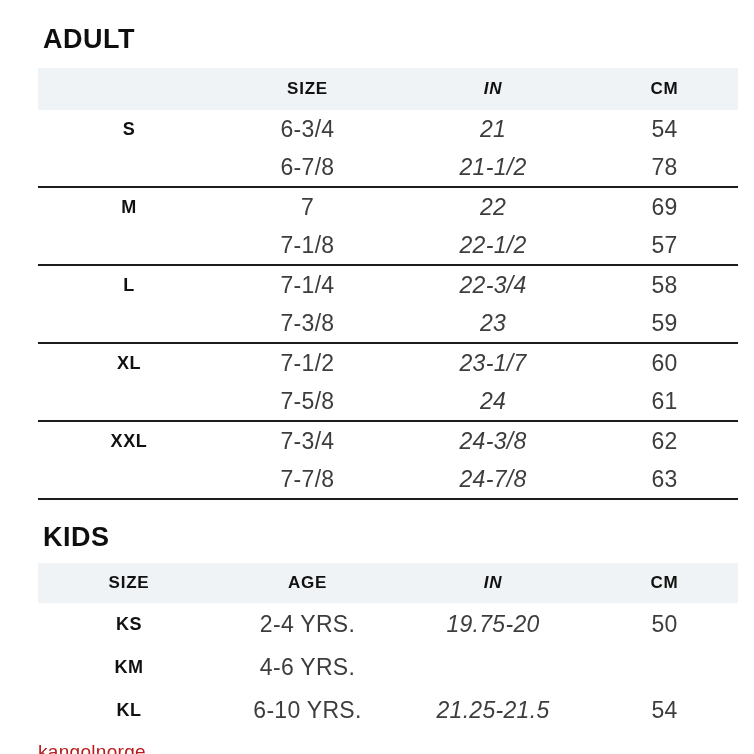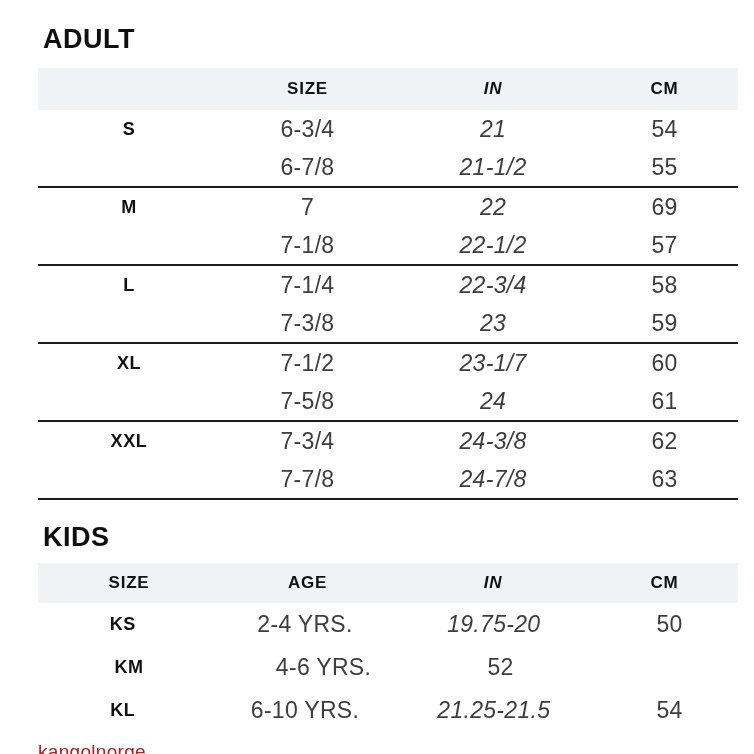--- a/index.html
+++ b/index.html
@@ -34,21 +34,21 @@
   .hd {
     font-weight: 800; color: #111111; font-size: 17px; letter-spacing: 0.8px;
   }
 
   .adult .row { height: 38px; }
   .group { border-bottom: 2px solid #1c1c1c; }
 
   .label { font-weight: 800; color: #111111; font-size: 18px; letter-spacing: 0.6px; }
   .val { font-weight: 400; color: #3d3d3d; font-size: 23px; letter-spacing: 0.3px; }
 
-  .kids-table .row { height: 43px; gap: 16px; }
+  .kids-table .row { height: 43px; }
 
   .footer {
     text-align: left; color: #b91c1c; font-size: 19px;
     margin-top: 10px; line-height: 20px; letter-spacing: 0.3px;
   }
 </style>
 </head>
 <body>
 
 <div class="page">
@@ -67,21 +67,21 @@
       <div class="row">
         <div class="cell c1 label">S</div>
         <div class="cell c2 val">6-3/4</div>
         <div class="cell c3 val">21</div>
         <div class="cell c4 val">54</div>
       </div>
       <div class="row">
         <div class="cell c1 label"></div>
         <div class="cell c2 val">6-7/8</div>
         <div class="cell c3 val">21-1/2</div>
-        <div class="cell c4 val">55</div>
+        <div class="cell c4 val">78</div>
       </div>
     </div>
 
     <div class="group">
       <div class="row">
         <div class="cell c1 label">M</div>
         <div class="cell c2 val">7</div>
         <div class="cell c3 val">22</div>
         <div class="cell c4 val">69</div>
       </div>
@@ -151,21 +151,20 @@
 
     <div class="row">
       <div class="cell c1 label">KS</div>
       <div class="cell c2 val">2-4 YRS.</div>
       <div class="cell c3 val">19.75-20</div>
       <div class="cell c4 val">50</div>
     </div>
     <div class="row">
       <div class="cell c1 label">KM</div>
       <div class="cell c2 val">4-6 YRS.</div>
-      <div class="cell c4 val">52</div>
     </div>
     <div class="row">
       <div class="cell c1 label">KL</div>
       <div class="cell c2 val">6-10 YRS.</div>
       <div class="cell c3 val">21.25-21.5</div>
       <div class="cell c4 val">54</div>
     </div>
   </div>
 
   <div class="footer">kangolnorge</div>

